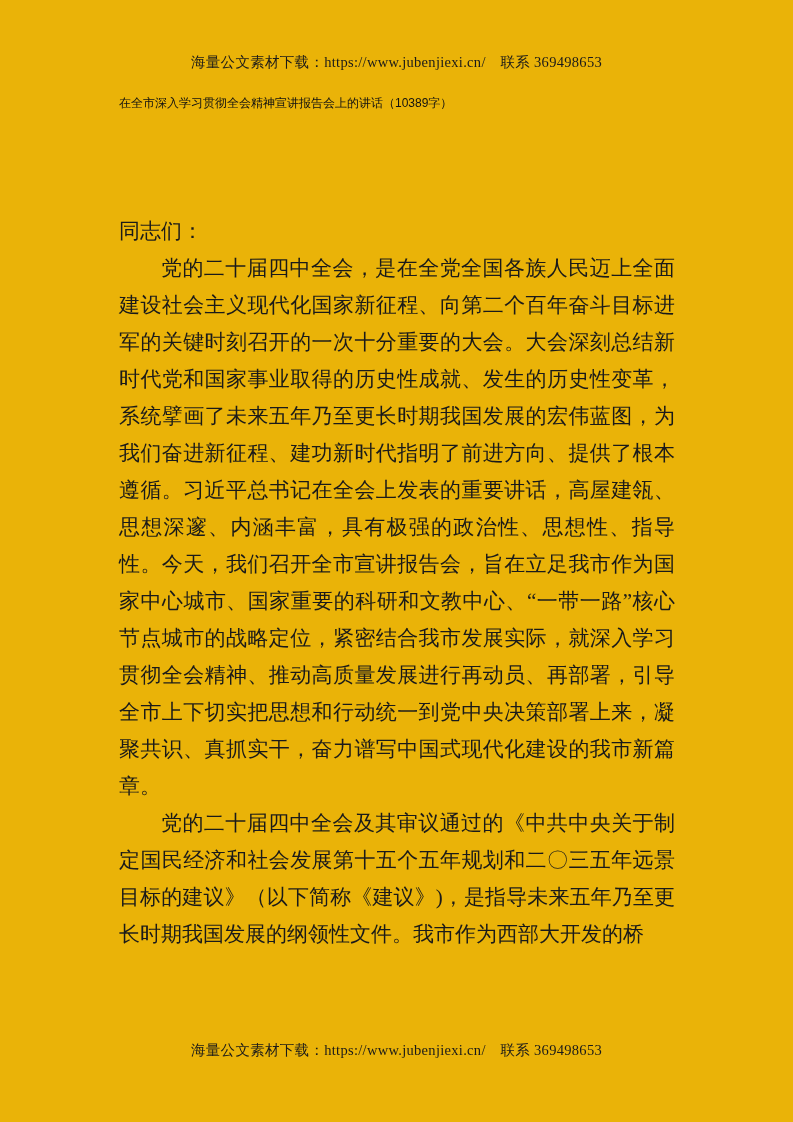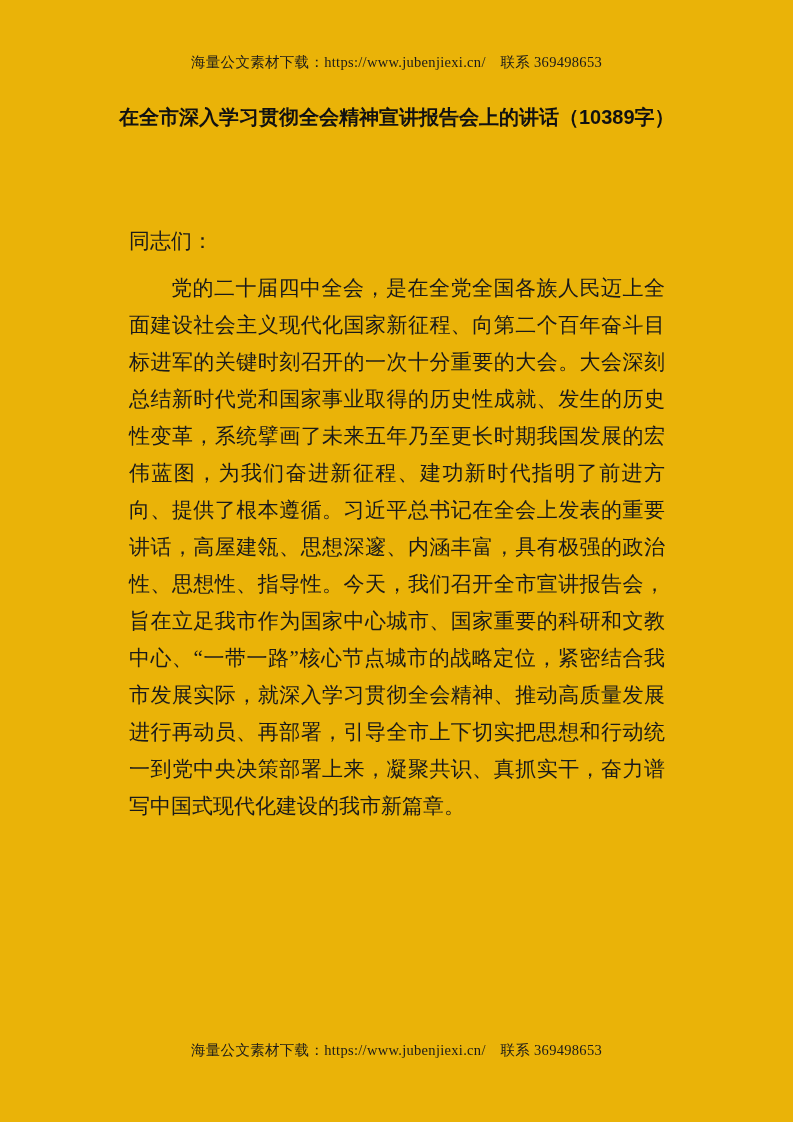--- a/index.html
+++ b/index.html
@@ -31,43 +31,43 @@
     top: 1041px;
     left: 0;
     right: 0;
     text-align: center;
     font-size: 14.5px;
     line-height: 18px;
     letter-spacing: 0.3px;
   }
   .doc-title {
     position: absolute;
-    top: 96px;
+    top: 82px;
     left: 119px;
     width: 556px;
     margin: 0;
     font-family: "Liberation Sans", "DejaVu Sans", sans-serif;
-    font-weight: 700;
-    font-size: 20px;
+    font-weight: 400;
+    font-size: 12px;
     line-height: 42px;
     text-align: justify;
     color: #111111;
   }
   .content {
     position: absolute;
     top: 213px;
     left: 119px;
     width: 556px;
     font-size: 21px;
     line-height: 37px;
     text-align: justify;
     text-justify: inter-character;
   }
   .content p {
-    margin: 10px;
+    margin: 0;
     padding: 0;
   }
   .salutation {
     text-indent: 0;
   }
   .body-para {
     text-indent: 2em;
   }
   .heading-para {
     text-indent: 2em;
@@ -81,17 +81,18 @@
 
 <div class="page">
 
   <div class="running-header">海量公文素材下载：https://www.jubenjiexi.cn/　联系 369498653</div>
 
   <h1 class="doc-title">在全市深入学习贯彻全会精神宣讲报告会上的讲话（10389字）</h1>
 
   <div class="content">
     <p class="salutation">同志们：</p>
     <p class="body-para">党的二十届四中全会，是在全党全国各族人民迈上全面建设社会主义现代化国家新征程、向第二个百年奋斗目标进军的关键时刻召开的一次十分重要的大会。大会深刻总结新时代党和国家事业取得的历史性成就、发生的历史性变革，系统擘画了未来五年乃至更长时期我国发展的宏伟蓝图，为我们奋进新征程、建功新时代指明了前进方向、提供了根本遵循。习近平总书记在全会上发表的重要讲话，高屋建瓴、思想深邃、内涵丰富，具有极强的政治性、思想性、指导性。今天，我们召开全市宣讲报告会，旨在立足我市作为国家中心城市、国家重要的科研和文教中心、“一带一路”核心节点城市的战略定位，紧密结合我市发展实际，就深入学习贯彻全会精神、推动高质量发展进行再动员、再部署，引导全市上下切实把思想和行动统一到党中央决策部署上来，凝聚共识、真抓实干，奋力谱写中国式现代化建设的我市新篇章。</p>
+    <p class="body-para">党的二十届四中全会及其审议通过的《中共中央关于制定国民经济和社会发展第十五个五年规划和二〇三五年远景目标的建议》（以下简称《建议》)，是指导未来五年乃至更长时期我国发展的纲领性文件。我市作为西部大开发的桥</p>
   </div>
 
   <div class="running-footer">海量公文素材下载：https://www.jubenjiexi.cn/　联系 369498653</div>
 
 </div>
 
 </body></html>

